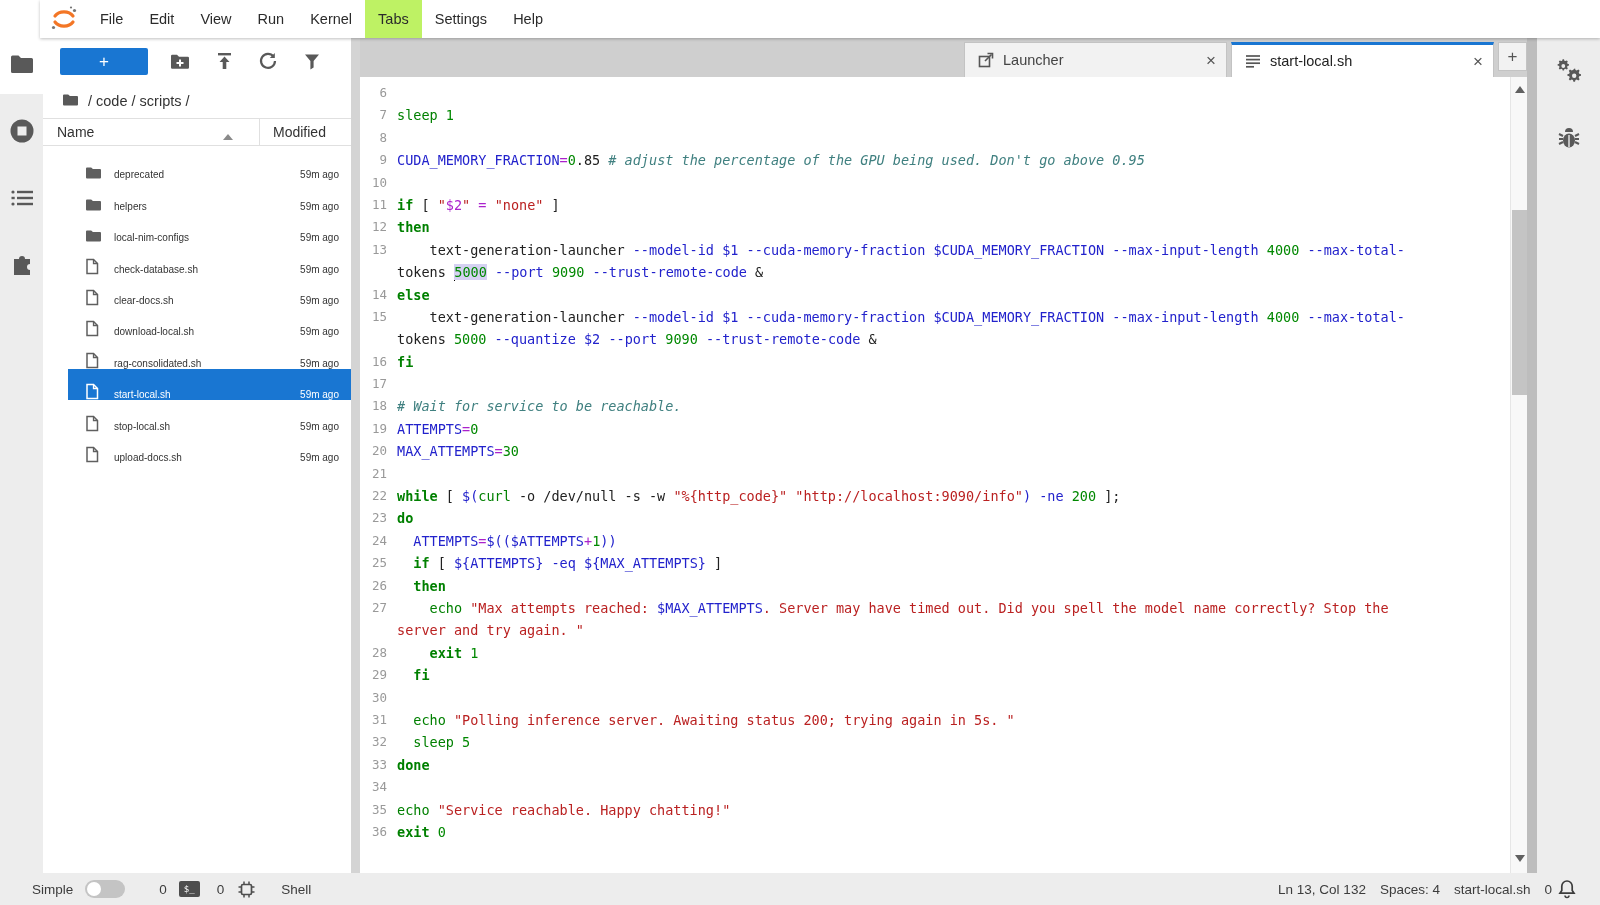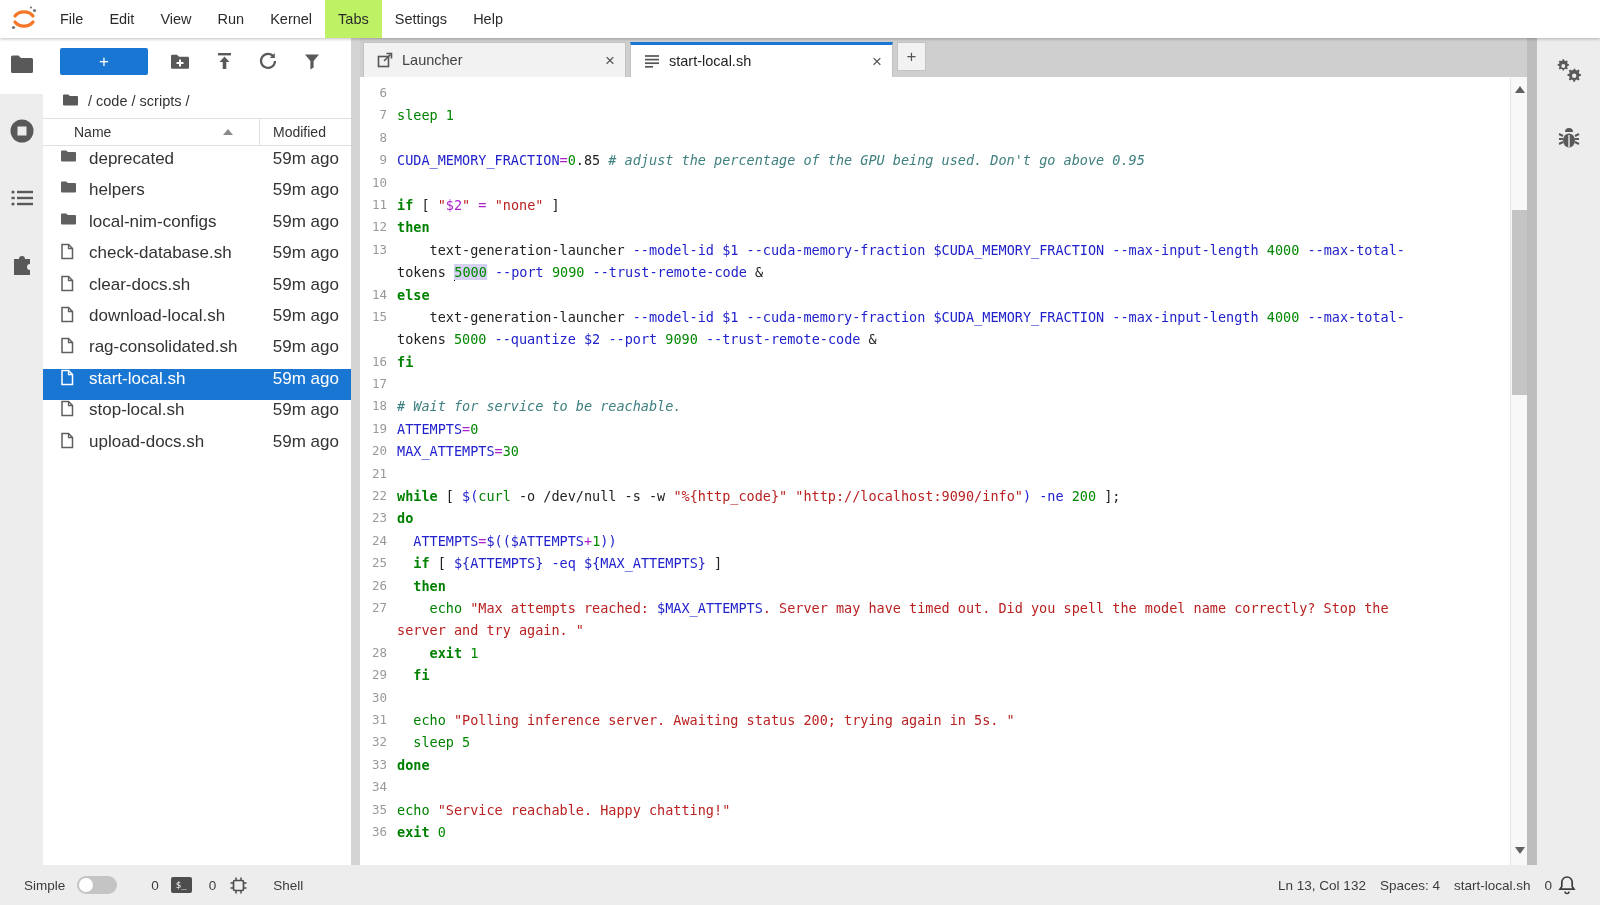--- a/index.html
+++ b/index.html
@@ -2,21 +2,21 @@
 <html><head>
 <meta charset="utf-8">
 <style>
   * { margin:0; padding:0; box-sizing:border-box; }
   html,body { width:1600px; height:905px; overflow:hidden; background:#fff;
               font-family:"Liberation Sans", sans-serif; }
   #app { width:1600px; height:905px; position:relative; display:flex; flex-direction:column; }
 
   
   #menubar { height:38px; background:#fff; display:flex; align-items:stretch;
-             box-shadow:0 1px 3px rgba(0,0,0,.25); position:relative; z-index:10; }
+             box-shadow:0 1px 3px rgba(0,0,0,.25); position:relative; z-index:10;margin-left:40px; }
   #logo { width:47px; display:flex; align-items:center; justify-content:center; }
   .menu-item { padding:0 13px; display:flex; align-items:center; font-size:14.5px; color:#2b2b2b; cursor:default; }
   .menu-item.active { background:#bef264; }
 
   
   #main { flex:1; display:flex; min-height:0; }
 
   
   #left-strip { width:43px; background:#ededed; display:flex; flex-direction:column; align-items:center; }
   .strip-btn { width:43px; height:56px; display:flex; align-items:center; justify-content:center; margin-bottom:11px; }
@@ -25,40 +25,40 @@
   
   #filebrowser { width:308px; background:#fff; display:flex; flex-direction:column; }
   #fb-toolbar { height:46px; display:flex; align-items:center; padding:0 10px 0 17px; }
   #new-launcher-btn { width:92px; height:27px; background:#1976d2; border:none; border-radius:2px;
                       color:#fff; font-size:17px; line-height:25px; margin-right:18px; }
   .fb-tool { width:30px; height:30px; display:flex; align-items:center; justify-content:center; margin-right:15px; }
   #fb-breadcrumb { height:34px; display:flex; align-items:center; padding-left:19px; gap:9px;
                    font-size:14.5px; color:#333; }
   #fb-header { height:28px; border-top:1px solid #e0e0e0; border-bottom:1px solid #e0e0e0;
                display:flex; align-items:center; font-size:14px; color:#333; }
-  .col-name { flex:1; display:flex; align-items:center; padding-left:31px; }
+  .col-name { flex:1; display:flex; align-items:flex-end; padding-left:14px; }
   .sort-caret { width:0; height:0; border-left:5px solid transparent; border-right:5px solid transparent;
                 border-bottom:6px solid #8a8a8a; margin-left:auto; margin-right:26px; }
   .col-modified { width:92px; padding-left:13px; border-left:1px solid #e0e0e0; height:100%;
                   display:flex; align-items:center; }
   #fb-list { flex:1; overflow:hidden; padding-top:3px; }
-  .file-row { height:31.4px; display:flex; align-items:flex-start; padding-left:17px;
-              font-size:17px; color:#333; }
+  .file-row { height:31.4px; display:flex; align-items:flex-end; padding-left:17px;
+              font-size:10px; color:#333;margin-left:25px; }
   .file-row .icon { width:20px; margin-right:9px; color:#5f5f5f; display:flex; align-items:center; }
   .file-row .fname { flex:1; }
   .file-row .row-modified { width:112px; padding-right:12px; text-align:right; }
   .file-row.selected { background:#1976d2; color:#fff; }
   .file-row.selected .icon { color:#fff; }
 
   
   #splitter { width:9px; background:#d4d4d4; }
 
   
   #dock { flex:1; min-width:0; display:flex; flex-direction:column; background:#cfcfcf; }
-  #tabbar { height:39px; padding:4px 0 0 3px; display:flex; }
+  #tabbar { height:39px; padding:4px 0 0 3px; display:flex;justify-content:flex-end; }
   .tab { width:263px; height:35px; background:#f2f2f2; border:1px solid #c3c3c3; border-bottom:none;
          display:flex; align-items:center; gap:9px; padding:0 10px 0 13px; font-size:14.5px;
          color:#444; margin-right:4px; }
   .tab.active { background:#fff; border-top:3px solid #1976d2; color:#222; }
   .tab .close { margin-left:auto; color:#555; font-size:17px; line-height:1; }
   #newtab-btn { width:29px; height:29px; background:#f2f2f2; border:1px solid #c3c3c3;
                 font-size:17px; color:#555; display:flex; align-items:center; justify-content:center; }
 
   #editor { flex:1; background:#fff; position:relative; overflow:hidden; padding-top:5px; }
   .code-row { display:flex; height:22.4px; line-height:22.4px;
@@ -87,22 +87,22 @@
                  border-top:7px solid #606060; }
   .sb-thumb { position:absolute; top:133px; left:1px; width:15px; height:185px; background:#c4c4c4; }
 
   
   #right-divider { width:10px; background:#bdbdbd; }
   #right-strip { width:63px; background:#ededed; display:flex; flex-direction:column; align-items:center; }
   .rs-btn { margin-top:18px; height:34px; display:flex; align-items:center; justify-content:center; }
   .rs-btn + .rs-btn { margin-top:34px; }
 
   
-  #statusbar { height:40px; background:#ededed; display:flex; align-items:center;
-               font-size:13.5px; color:#3c3c3c; padding:0 24px 0 24px; }
+  #statusbar { height:32px; background:#ededed; display:flex; align-items:center;
+               font-size:13.5px; color:#3c3c3c; padding:0 24px 0 32px; }
   #toggle { width:40px; height:18px; border-radius:9px; background:#c4c4c4; position:relative;
             margin-left:12px; }
   #toggle .knob { position:absolute; top:2px; left:2px; width:14px; height:14px; border-radius:50%; background:#fff; }
   .sb-gap-lg { margin-left:34px; }
   .term-badge { width:21px; height:16px; background:#4d4d4d; border-radius:2px; color:#fff;
                 font-family:"DejaVu Sans Mono", monospace; font-size:9px; display:flex;
                 align-items:center; justify-content:center; margin-left:12px; }
   .sb-num2 { margin-left:17px; }
   .chip-wrap { margin-left:14px; display:flex; align-items:center; }
   .kernel-name { margin-left:26px; }

